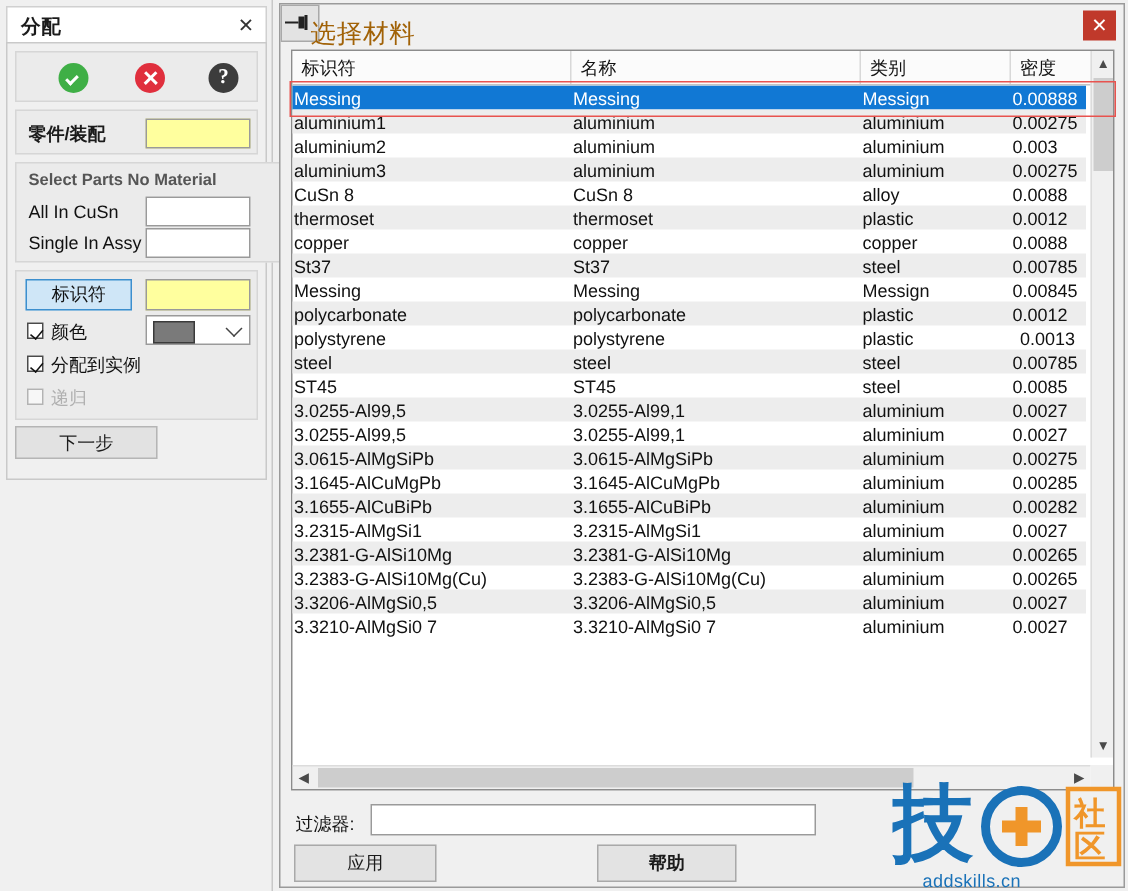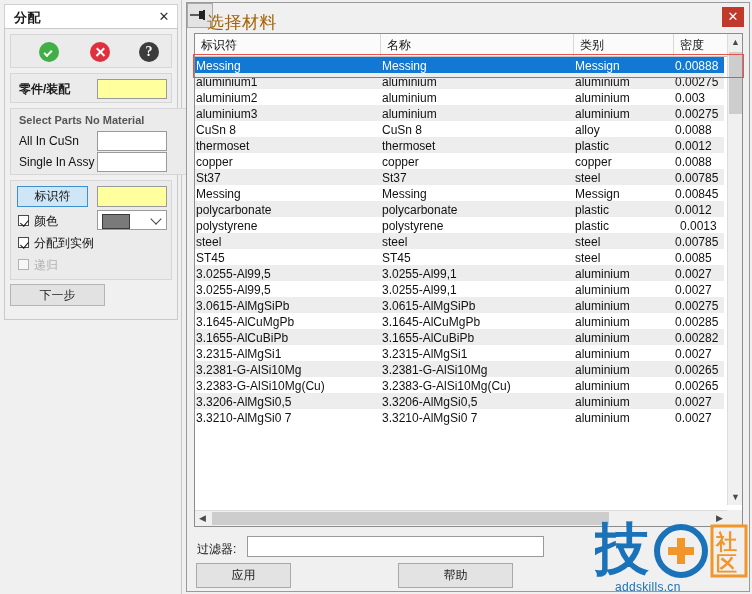--- a/index.html
+++ b/index.html
@@ -151,21 +151,21 @@
 
   
   #filter-lbl{position:absolute;left:10px;top:538px;font-size:12px;color:#111;}
   #filter-input{position:absolute;left:60px;top:533px;width:297px;height:21px;
     background:#fff;border:1px solid #9a9a9a;box-sizing:border-box;}
   
   .dbtn{position:absolute;top:560px;height:25px;background:#e3e3e3;border:1px solid #a9a9a9;
     box-sizing:border-box;font-size:12px;color:#1b1b1b;text-align:center;line-height:23px;}
   #btn-apply{left:9px;width:95px;}
   #btn-close{left:110px;width:95px;}
-  #btn-help{left:211px;width:115px;}
+  #btn-help{left:211px;width:93px;font-weight:bold;}
   #btn-pin{left:310px;top:560px;width:26px;height:25px;background:#e3e3e3;border:1px solid #a9a9a9;
     box-sizing:border-box;}
   #btn-pin .pin{position:absolute;left:3px;top:7px;width:19px;height:10px;}
 
   
   #wm{position:absolute;left:595px;top:518px;width:155px;height:74px;pointer-events:none;}
   #wm .txt{position:absolute;left:20px;top:62px;font-size:12px;font-weight:normal;color:#1a72b8;
     letter-spacing:.3px;}
 </style>
 </head>

